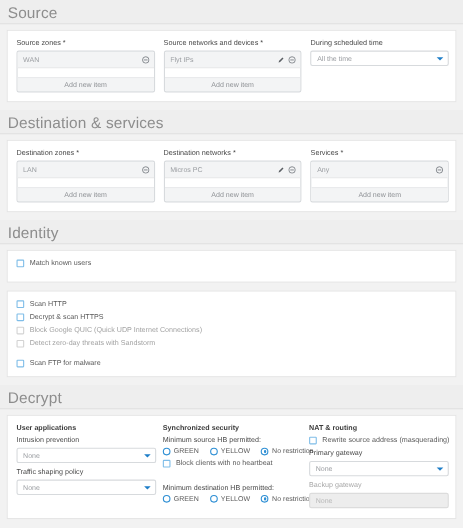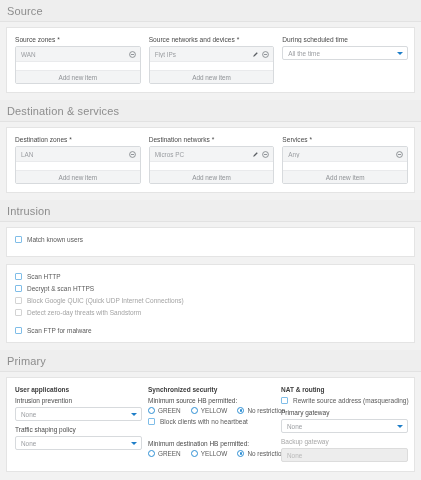--- a/index.html
+++ b/index.html
@@ -13,21 +13,21 @@
   .page { width: 421px; height: 480px; background: #f2f2f2; }
 
   .section { width: 421px; }
   .sec-head {
     height: 22px;
     background: #eeeeee;
     border-bottom: 1px solid #e2e2e2;
     display: flex; align-items: center;
     padding-left: 7px;
     color: #8d8d8d;
-    font-size: 11px;
+    font-size: 14px;
     letter-spacing: .15px;
   }
   .sec-body {
     background: #ffffff;
     border: 1px solid #e4e4e4;
     margin: 5px 6px 7px 6px;
     padding: 8px 6px 8px 8px;
   }
 
   .cols { display: flex; gap: 8px; }
@@ -244,21 +244,21 @@
               </span>
             </div>
             <div class="addnew">Add new item</div>
           </div>
         </div>
       </div>
     </div>
   </div>
 
   <div class="section">
-    <div class="sec-head">Intrusion</div>
+    <div class="sec-head">Identity</div>
     <div class="sec-body" style="height:30px;">
       <div class="cb-row">
         <span class="cb"></span>
         <span class="cb-lab">Match known users</span>
       </div>
     </div>
   </div>
 
   <div class="section">
     <div class="sec-body">
@@ -280,21 +280,21 @@
       </div>
       <div class="spacer-6"></div>
       <div class="cb-row" style="margin-bottom:0;">
         <span class="cb"></span>
         <span class="cb-lab">Scan FTP for malware</span>
       </div>
     </div>
   </div>
 
   <div class="section">
-    <div class="sec-head">Primary</div>
+    <div class="sec-head">Decrypt</div>
     <div class="sec-body" style="padding-bottom:4px;">
       <div class="cols" style="gap:6px;">
 
         <div class="col">
           <div class="grp-title">User applications</div>
           <div class="fld">
             <div class="sub-label">Intrusion prevention</div>
             <div class="sel">
               <span class="val">None</span>
               <span class="caret"></span>

